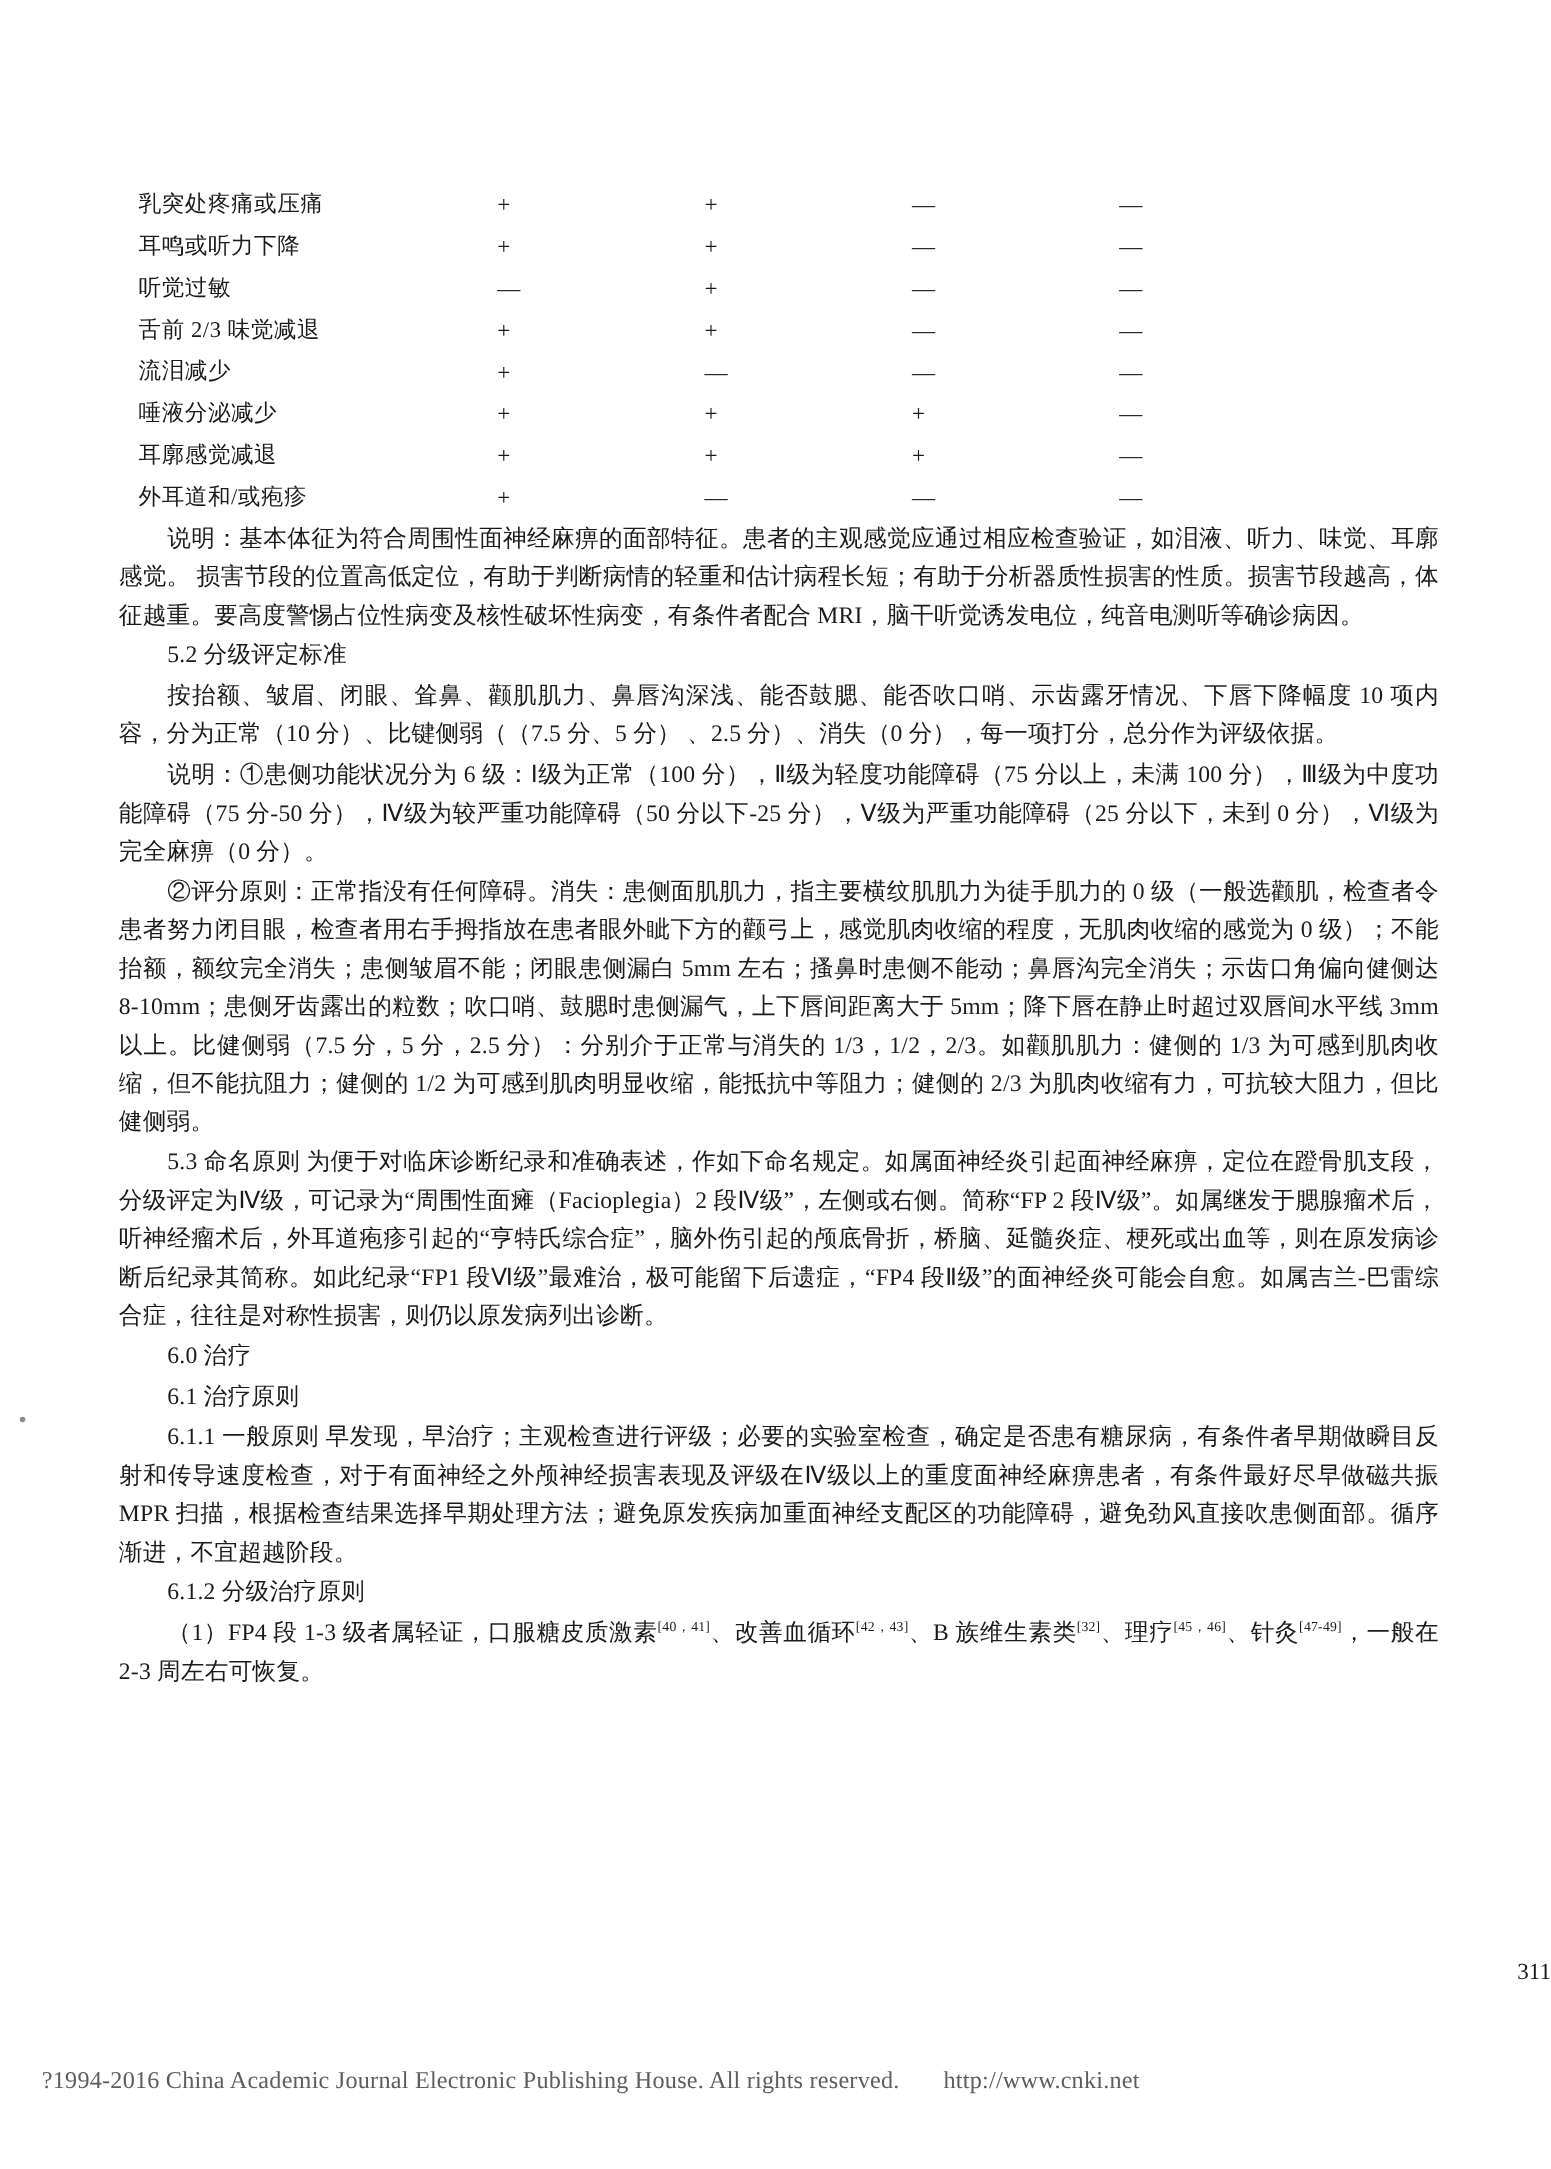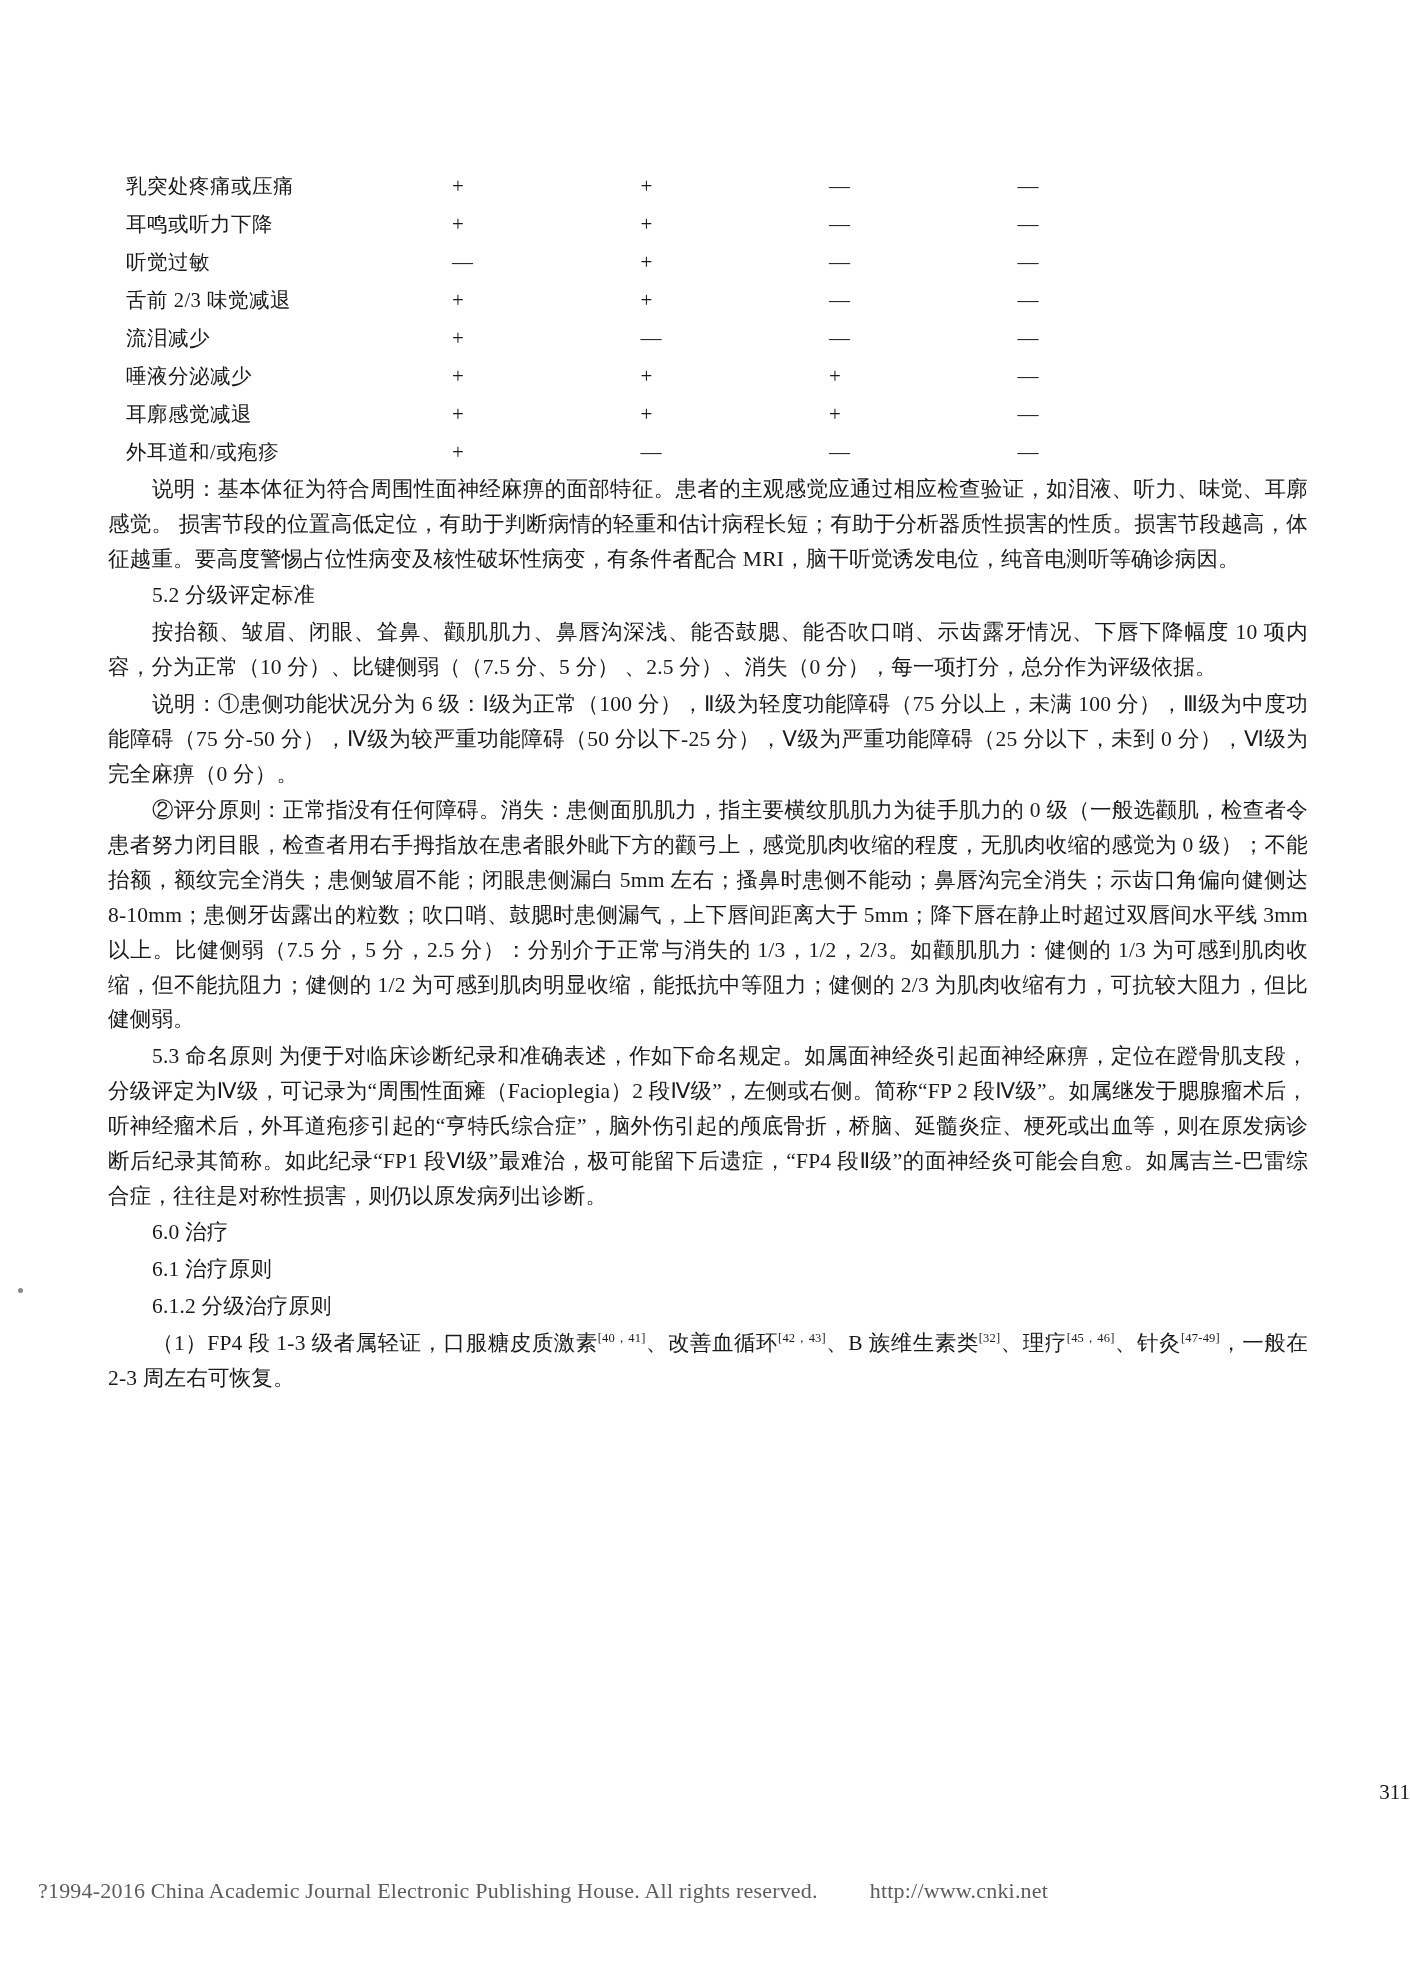--- a/index.html
+++ b/index.html
@@ -87,21 +87,21 @@
   .footer {
     position: absolute;
     left: 38px;
     top: 1878px;
     width: 1340px;
     font-size: 22px;
     color: #5d5d5d;
     font-family: "Liberation Serif", serif;
     letter-spacing: 0.2px;
   }
-  .footer .url { margin-left: 52px; }
+  .footer .url { margin-left: 40px; }
 
   .dot-mark {
     position: absolute;
     left: 18px;
     top: 1288px;
     width: 5px; height: 5px;
     background: #888;
     border-radius: 50%;
   }
 </style>
@@ -176,20 +176,21 @@
     </table>
 
     <p class="para indent2">说明：基本体征为符合周围性面神经麻痹的面部特征。患者的主观感觉应通过相应检查验证，如泪液、听力、味觉、耳廓感觉。 损害节段的位置高低定位，有助于判断病情的轻重和估计病程长短；有助于分析器质性损害的性质。损害节段越高，体征越重。要高度警惕占位性病变及核性破坏性病变，有条件者配合 MRI，脑干听觉诱发电位，纯音电测听等确诊病因。</p>
     <p class="para indent1">5.2 分级评定标准</p>
     <p class="para indent2">按抬额、皱眉、闭眼、耸鼻、颧肌肌力、鼻唇沟深浅、能否鼓腮、能否吹口哨、示齿露牙情况、下唇下降幅度 10 项内容，分为正常（10 分）、比键侧弱（（7.5 分、5 分）  、2.5 分）、消失（0 分），每一项打分，总分作为评级依据。</p>
     <p class="para indent2">说明：①患侧功能状况分为 6 级：Ⅰ级为正常（100 分），Ⅱ级为轻度功能障碍（75 分以上，未满 100 分），Ⅲ级为中度功能障碍（75 分-50 分），Ⅳ级为较严重功能障碍（50 分以下-25 分），Ⅴ级为严重功能障碍（25 分以下，未到 0 分），Ⅵ级为完全麻痹（0 分）。</p>
     <p class="para indent2">②评分原则：正常指没有任何障碍。消失：患侧面肌肌力，指主要横纹肌肌力为徒手肌力的 0 级（一般选颧肌，检查者令患者努力闭目眼，检查者用右手拇指放在患者眼外眦下方的颧弓上，感觉肌肉收缩的程度，无肌肉收缩的感觉为 0 级）；不能抬额，额纹完全消失；患侧皱眉不能；闭眼患侧漏白 5mm 左右；搔鼻时患侧不能动；鼻唇沟完全消失；示齿口角偏向健侧达 8-10mm；患侧牙齿露出的粒数；吹口哨、鼓腮时患侧漏气，上下唇间距离大于 5mm；降下唇在静止时超过双唇间水平线 3mm 以上。比健侧弱（7.5 分，5 分，2.5 分）：分别介于正常与消失的 1/3，1/2，2/3。如颧肌肌力：健侧的 1/3 为可感到肌肉收缩，但不能抗阻力；健侧的 1/2 为可感到肌肉明显收缩，能抵抗中等阻力；健侧的 2/3 为肌肉收缩有力，可抗较大阻力，但比健侧弱。</p>
     <p class="para indent2">5.3 命名原则 为便于对临床诊断纪录和准确表述，作如下命名规定。如属面神经炎引起面神经麻痹，定位在蹬骨肌支段，分级评定为Ⅳ级，可记录为“周围性面瘫（Facioplegia）2 段Ⅳ级”，左侧或右侧。简称“FP 2 段Ⅳ级”。如属继发于腮腺瘤术后，听神经瘤术后，外耳道疱疹引起的“亨特氏综合症”，脑外伤引起的颅底骨折，桥脑、延髓炎症、梗死或出血等，则在原发病诊断后纪录其简称。如此纪录“FP1 段Ⅵ级”最难治，极可能留下后遗症，“FP4 段Ⅱ级”的面神经炎可能会自愈。如属吉兰-巴雷综合症，往往是对称性损害，则仍以原发病列出诊断。</p>
     <p class="para indent1">6.0 治疗</p>
     <p class="para indent1">6.1 治疗原则</p>
+    <p class="para indent2">6.1.1 一般原则  早发现，早治疗；主观检查进行评级；必要的实验室检查，确定是否患有糖尿病，有条件者早期做瞬目反射和传导速度检查，对于有面神经之外颅神经损害表现及评级在Ⅳ级以上的重度面神经麻痹患者，有条件最好尽早做磁共振 MPR 扫描，根据检查结果选择早期处理方法；避免原发疾病加重面神经支配区的功能障碍，避免劲风直接吹患侧面部。循序渐进，不宜超越阶段。</p>
     <p class="para indent1">6.1.2 分级治疗原则</p>
     <p class="para indent2"><span>（1）FP4 段 1-3 级者属轻证，口服糖皮质激素</span><sup>[40，41]</sup><span>、改善血循环</span><sup>[42，43]</sup><span>、B 族维生素类</span><sup>[32]</sup><span>、理疗</span><sup>[45，46]</sup><span>、针灸</span><sup>[47-49]</sup><span>，一般在 2-3 周左右可恢复。</span></p>
 
   </div>
 
   <div class="page-number">311</div>
 
   <div class="footer">
     <span>?1994-2016 China Academic Journal Electronic Publishing House. All rights reserved.</span><span class="url">http://www.cnki.net</span>
   </div>

